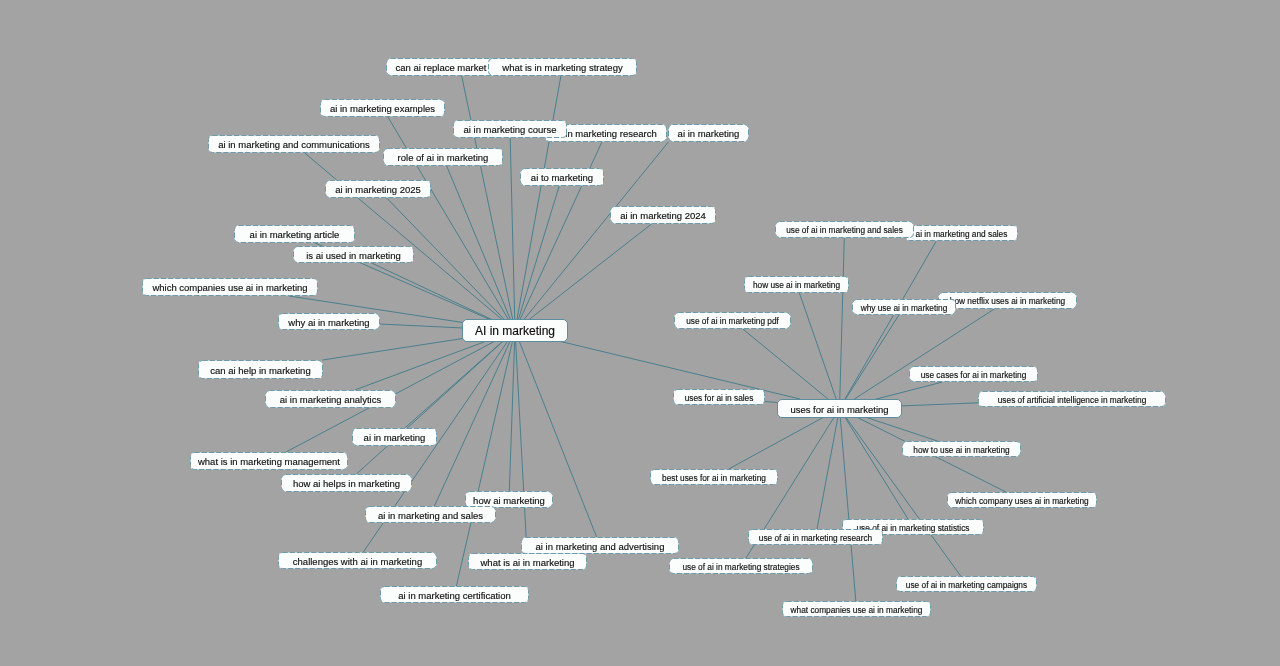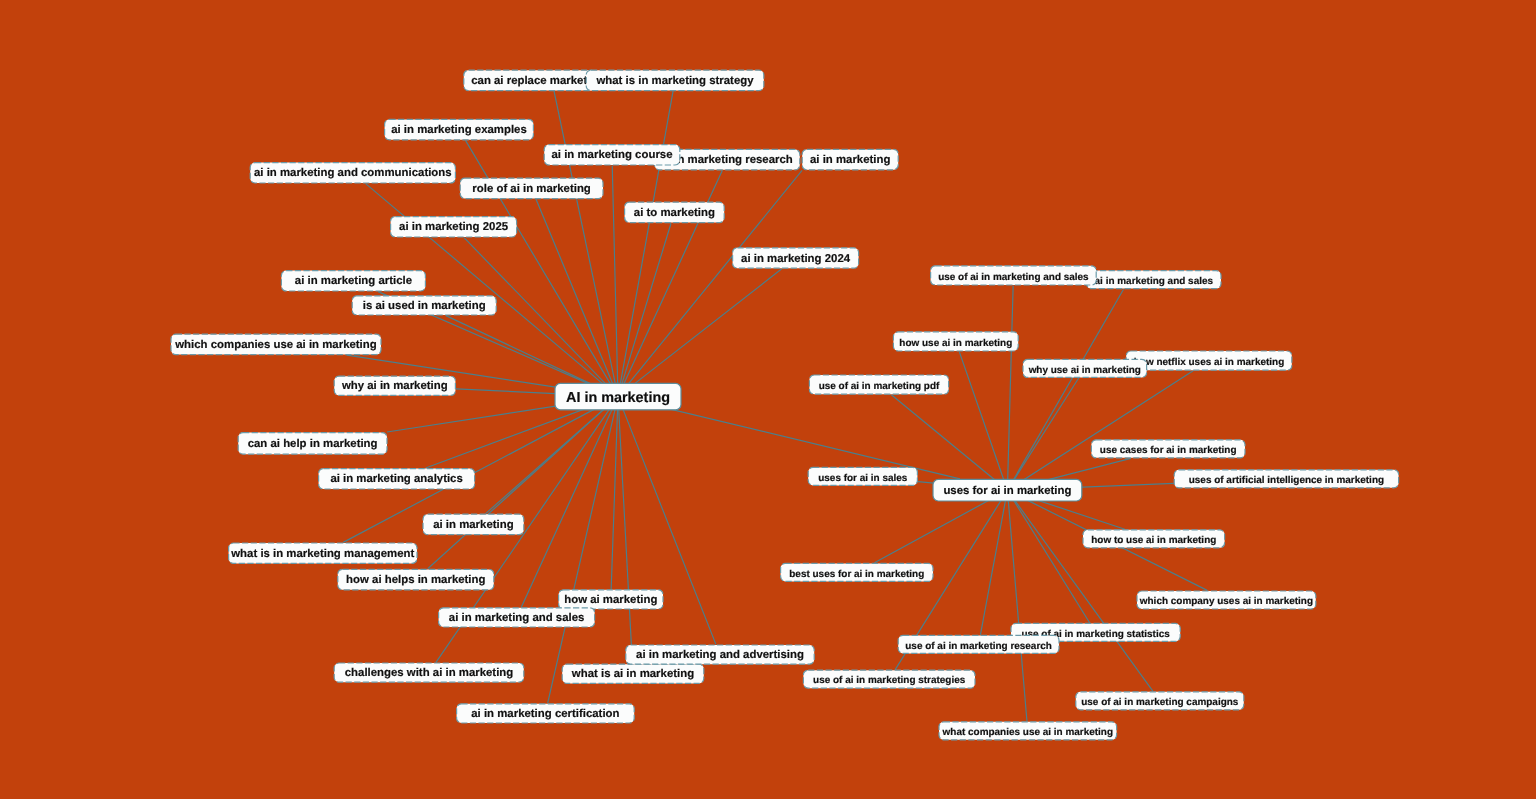--- a/index.html
+++ b/index.html
@@ -2,21 +2,21 @@
 <html><head>
 <meta charset="utf-8">
 <title>AI in marketing mind map</title>
 <style>
   html,body{margin:0;padding:0;}
   body{
     width:1280px;height:666px;overflow:hidden;
     background:#f4f5f7;
     font-family:"Liberation Sans",sans-serif;
   }
-  #canvas{position:relative;width:1280px;height:666px;background:#c2410c;font-weight:bold;}
+  #canvas{position:relative;width:1280px;height:666px;background:#a3a3a3;}
   svg#graph{position:absolute;left:0;top:0;display:block;}
   .edge{stroke:#4a7f8d;stroke-width:1;fill:none;}
   .node-box{fill:#fbfcfc;stroke:#6b9aa8;stroke-width:1;stroke-dasharray:5.2 2;}
   .hub-box{fill:#fbfcfc;stroke:#5b8d9c;stroke-width:1;}
   .node-label{font-family:"Liberation Sans",sans-serif;font-size:9.5px;fill:#101010;
     stroke:#101010;stroke-width:0.15px;paint-order:stroke fill;
     text-anchor:middle;dominant-baseline:central;}
   .node-label.small{font-size:8.3px;}
   .hub-label{font-family:"Liberation Sans",sans-serif;fill:#0d0d0d;
     stroke:#0d0d0d;stroke-width:0.15px;paint-order:stroke fill;

